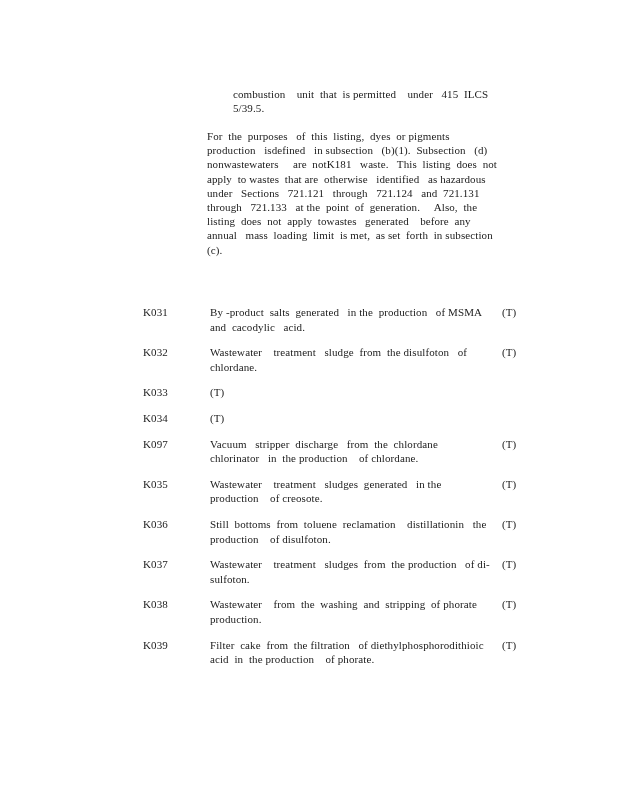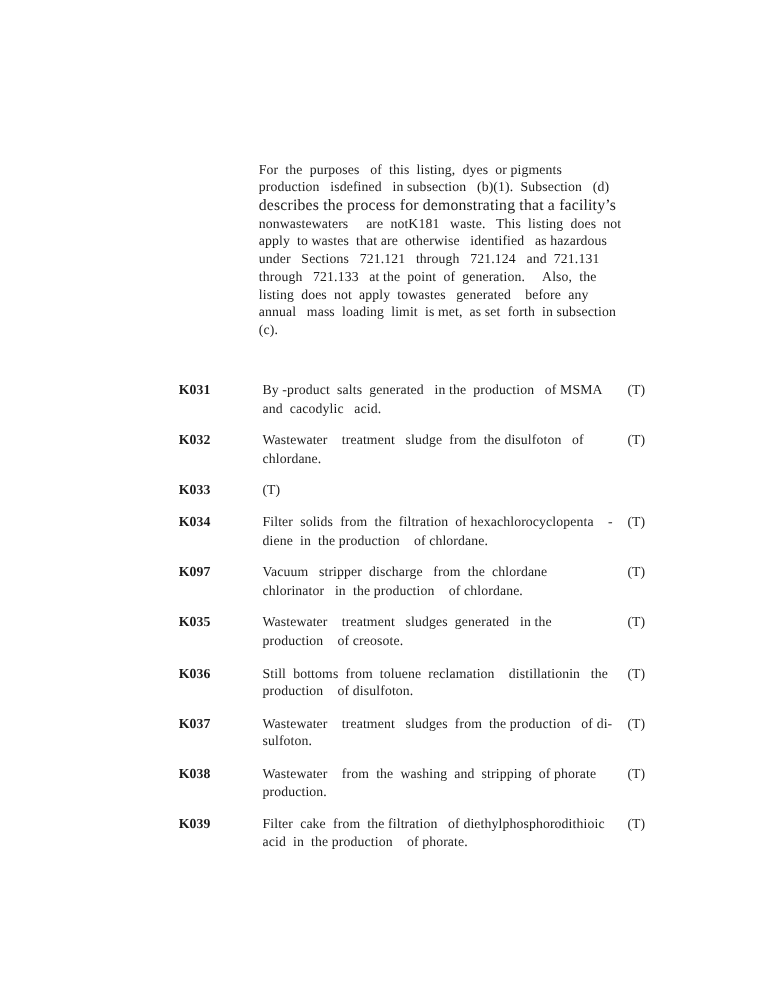--- a/index.html
+++ b/index.html
@@ -49,34 +49,35 @@
     left: 143px;
     top: 305px;
     width: 440px;
   }
   .row {
     display: grid;
     grid-template-columns: 67px 292px 1fr;
     margin-bottom: 11px;
     align-items: start;
   }
-  .row .code  { white-space: pre; font-size: 11px; line-height: 14.6px; letter-spacing: 0.1px; font-weight: bold; }
+  .row .code  { white-space: pre; font-size: 11px; line-height: 14.6px; letter-spacing: 0.1px; }
   .row .desc  { white-space: pre; font-size: 11px; line-height: 14.6px; letter-spacing: 0.1px; }
   .row .flag  { white-space: pre; font-size: 11px; line-height: 14.6px; justify-self: start; }
 </style>
 </head>
 <body>
 
 <div class="page">
 
+  <div class="txt continuation">combustion    unit  that  is permitted    under   415  ILCS
+5/39.5.</div>
 
   <div class="paragraph">
     <span class="txt part">For  the  purposes   of  this  listing,  dyes  or pigments
 production   isdefined   in subsection   (b)(1).  Subsection   (d)</span>
-    <span class="emphasis-line">describes the process for demonstrating that a facility’s</span>
     <span class="txt part">nonwastewaters     are  notK181   waste.   This  listing  does  not
 apply  to wastes  that are  otherwise   identified   as hazardous
 under   Sections   721.121   through   721.124   and  721.131
 through   721.133   at the  point  of  generation.     Also,  the
 listing  does  not  apply  towastes   generated    before  any
 annual   mass  loading  limit  is met,  as set  forth  in subsection
 (c).</span>
   </div>
 
 
@@ -96,22 +97,20 @@
       <span class="flag">(T)</span>
     </div>
 
     <div class="row">
       <span class="code">K033</span>
       <span class="flag">(T)</span>
     </div>
 
     <div class="row">
       <span class="code">K034</span>
-      <span class="desc">Filter  solids  from  the  filtration  of hexachlorocyclopenta    -
-diene  in  the production    of chlordane.</span>
       <span class="flag">(T)</span>
     </div>
 
     <div class="row">
       <span class="code">K097</span>
       <span class="desc">Vacuum   stripper  discharge   from  the  chlordane
 chlorinator   in  the production    of chlordane.</span>
       <span class="flag">(T)</span>
     </div>
 

